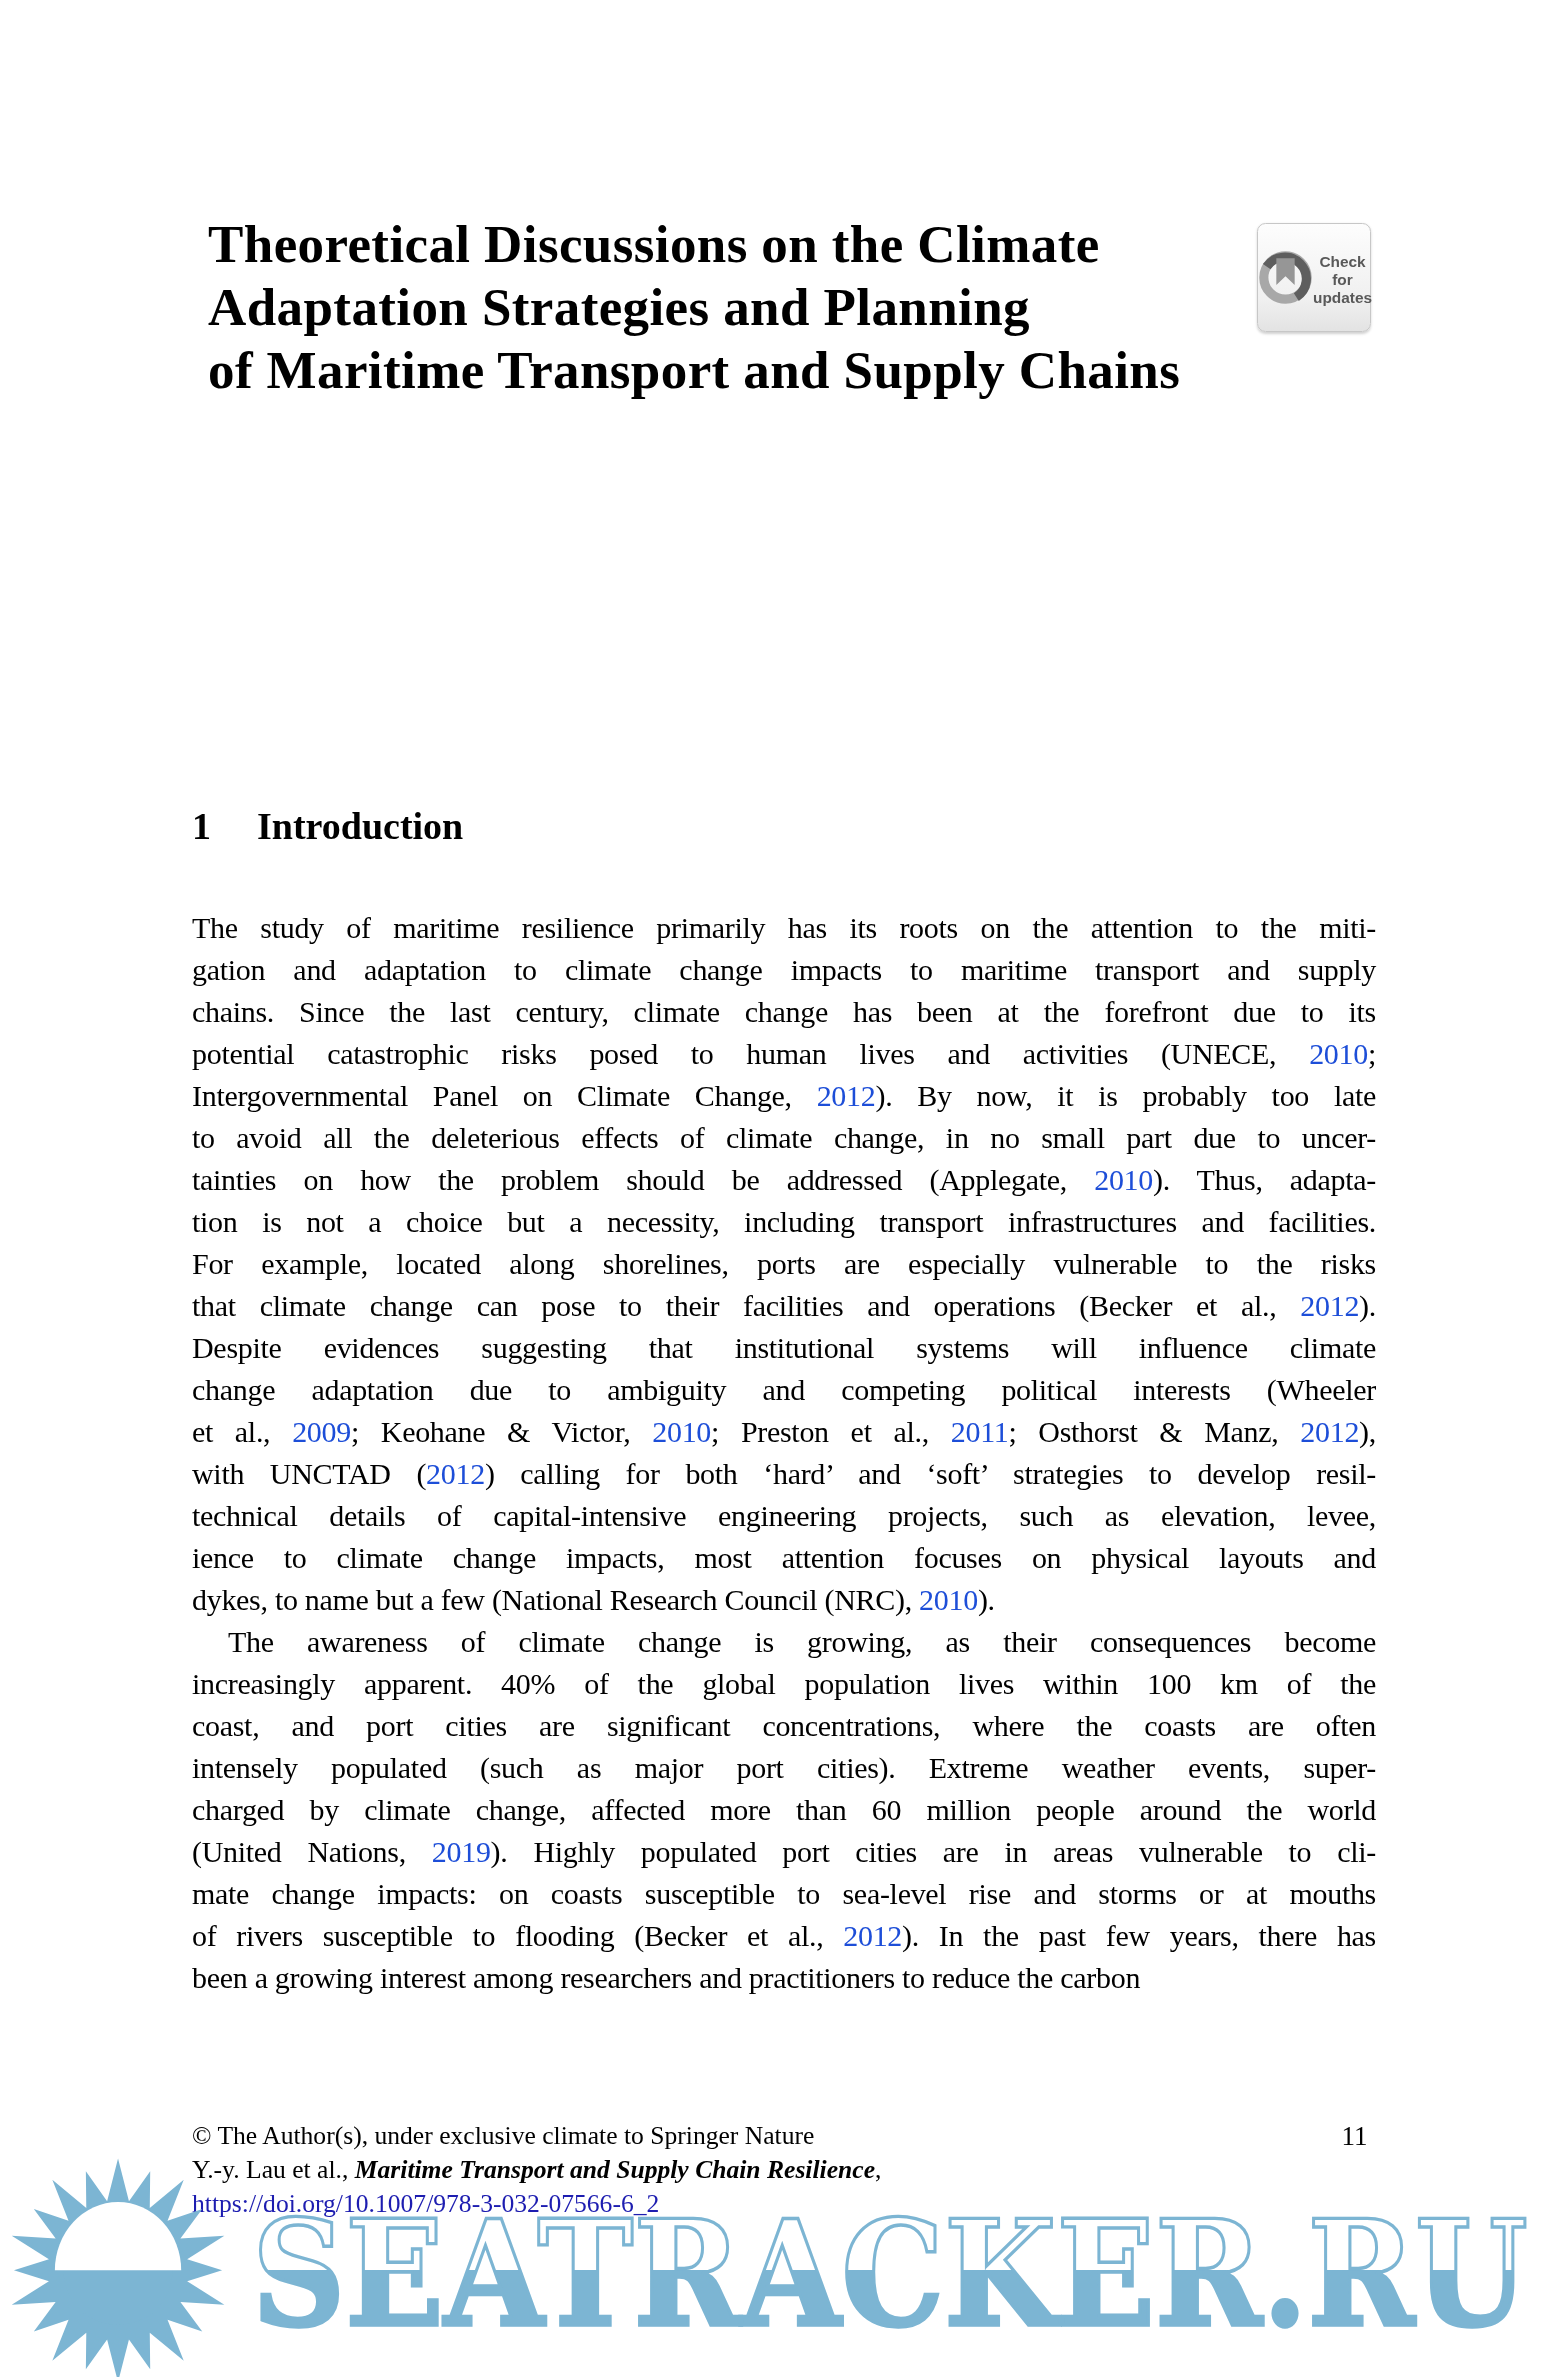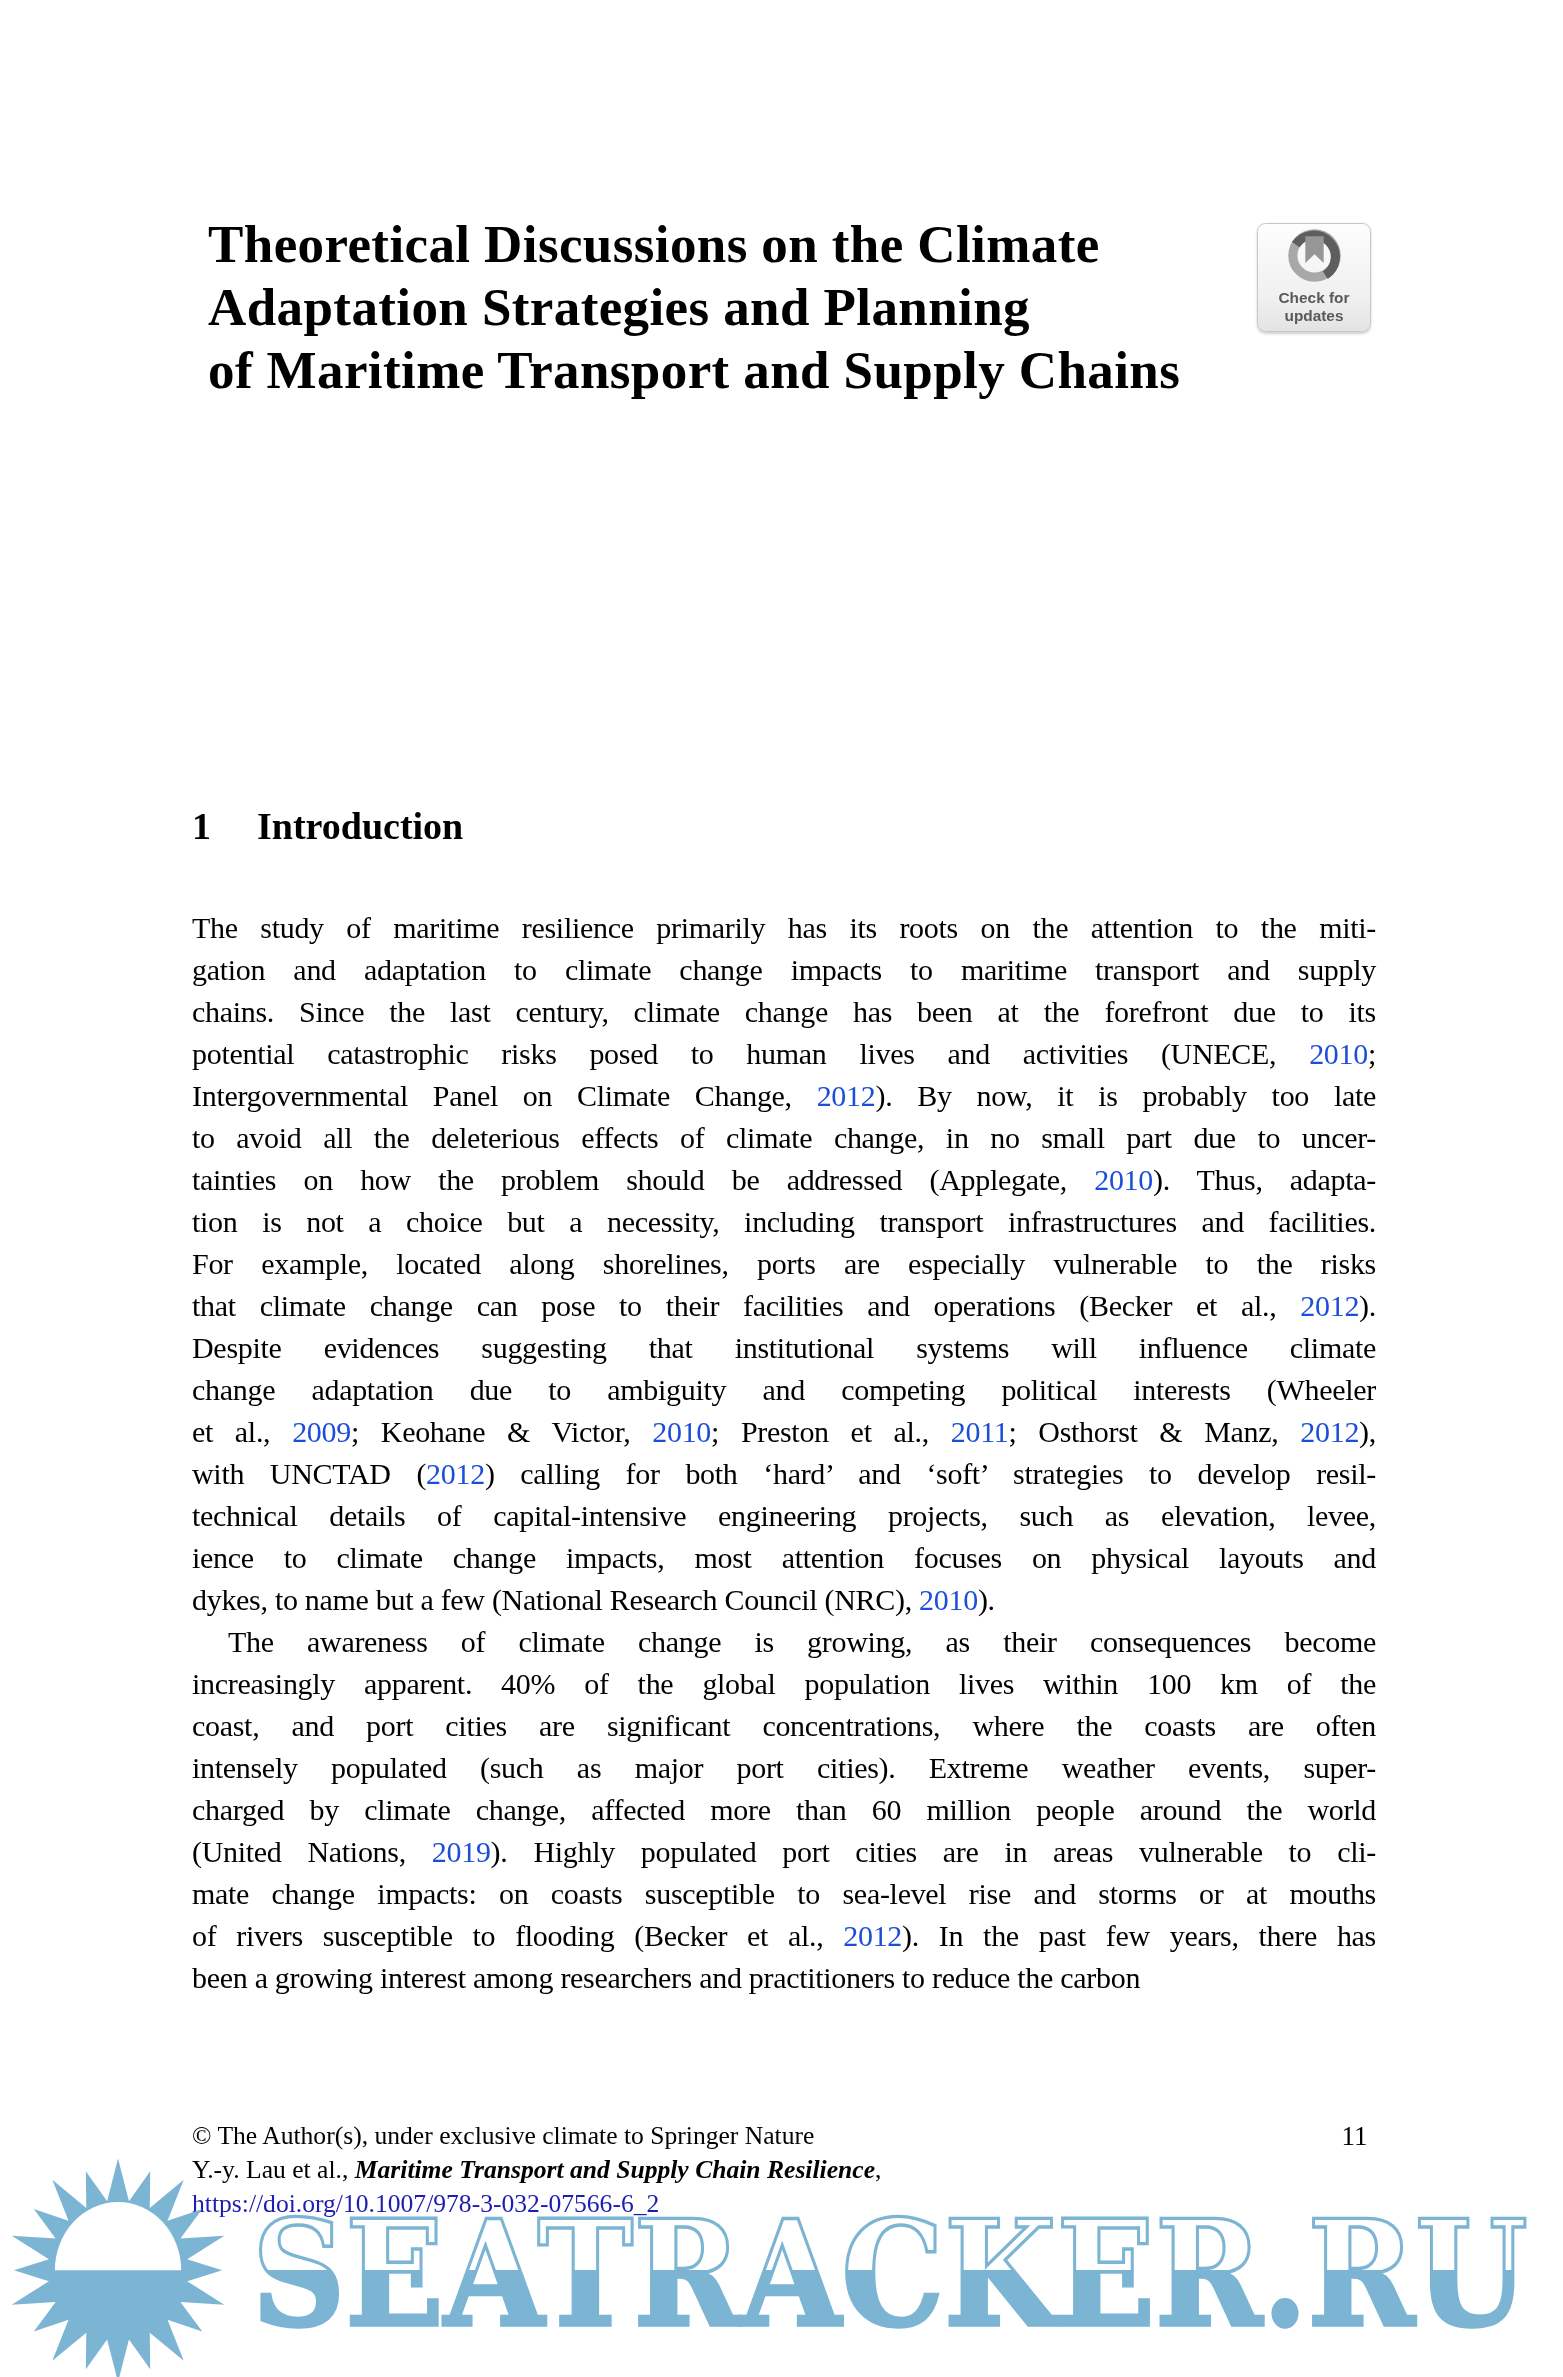--- a/index.html
+++ b/index.html
@@ -16,21 +16,21 @@
     font-weight:bold; font-size:53px; line-height:63px;
     letter-spacing:0.4px; color:#000;margin-left:16px;
   }
 
   
   .badge {
     position:absolute; left:1257px; top:223px; width:114px; height:109px;
     box-sizing:border-box; border:0.9px solid #c7c7c7; border-radius:8.5px;
     background:linear-gradient(180deg,#fdfdfd 0%,#f0f0f0 70%,#e3e3e3 100%);
     box-shadow:0 1.7px 2.6px rgba(0,0,0,0.18);
-    display:flex; flex-direction:column; align-items:center;
+    display:flex; flex-direction:row; align-items:center;
     padding-top:4.3px; cursor:pointer;
   }
   .badge-label {
     font-family:"Liberation Sans", sans-serif;
     font-weight:bold; font-size:15.4px; line-height:18px;
     color:#595959; text-align:center; margin-top:1.7px;
   }
 
   
   .heading {

